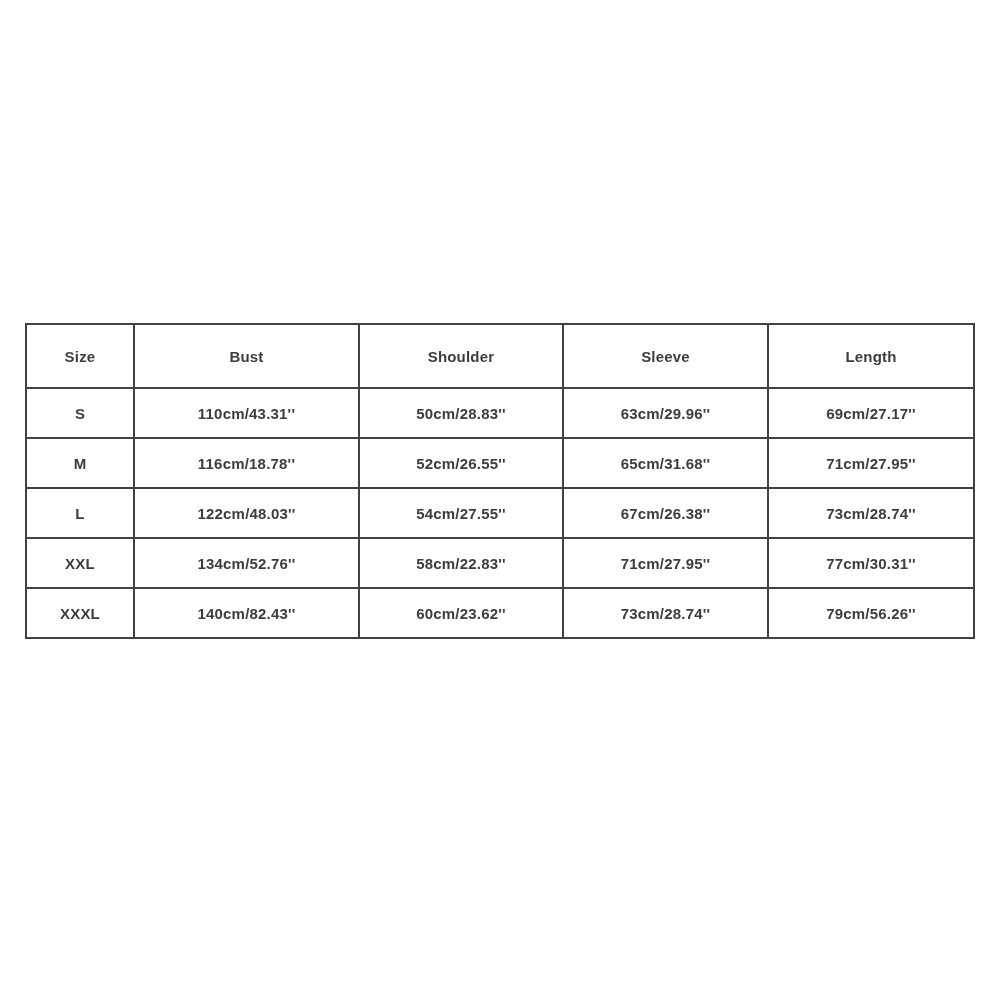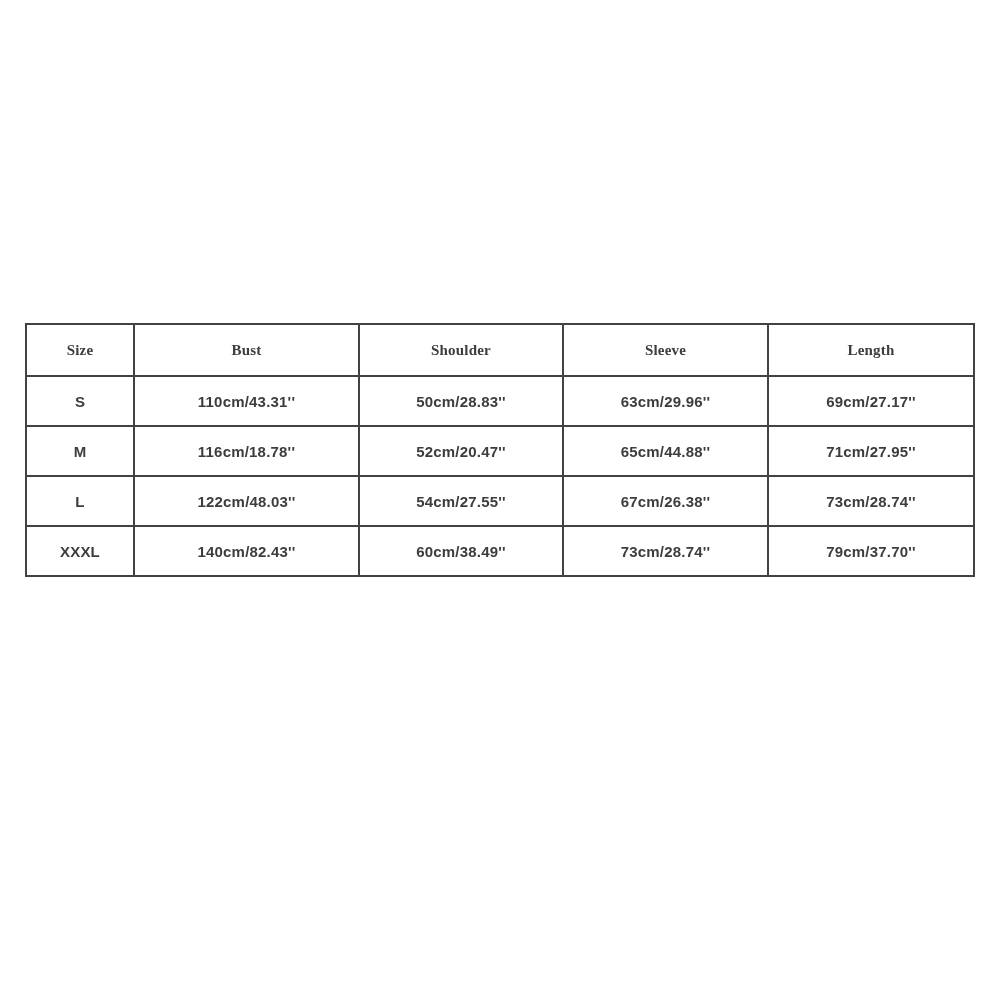--- a/index.html
+++ b/index.html
@@ -28,21 +28,21 @@
   table.size-chart td {
     border: 2px solid #424242;
     text-align: center;
     vertical-align: middle;
     font-size: 15px;
     font-weight: bold;
     color: #3d3d3d;
     letter-spacing: 0.2px;
     background: #ffffff;
   }
-  table.size-chart th { height: 52px; font-family: Liberation Serif, serif; }
+  table.size-chart th { height: 64px; }
   table.size-chart td { height: 50px; }
 </style>
 </head>
 <body>
 
 <div class="canvas">
   <table class="size-chart">
     <colgroup>
       <col style="width:108px">
       <col style="width:225px">
@@ -63,33 +63,40 @@
       <tr>
         <td>S</td>
         <td>110cm/43.31''</td>
         <td>50cm/28.83''</td>
         <td>63cm/29.96''</td>
         <td>69cm/27.17''</td>
       </tr>
       <tr>
         <td>M</td>
         <td>116cm/18.78''</td>
-        <td>52cm/20.47''</td>
-        <td>65cm/44.88''</td>
+        <td>52cm/26.55''</td>
+        <td>65cm/31.68''</td>
         <td>71cm/27.95''</td>
       </tr>
       <tr>
         <td>L</td>
         <td>122cm/48.03''</td>
         <td>54cm/27.55''</td>
         <td>67cm/26.38''</td>
         <td>73cm/28.74''</td>
       </tr>
       <tr>
+        <td>XXL</td>
+        <td>134cm/52.76''</td>
+        <td>58cm/22.83''</td>
+        <td>71cm/27.95''</td>
+        <td>77cm/30.31''</td>
+      </tr>
+      <tr>
         <td>XXXL</td>
         <td>140cm/82.43''</td>
-        <td>60cm/38.49''</td>
+        <td>60cm/23.62''</td>
         <td>73cm/28.74''</td>
-        <td>79cm/37.70''</td>
+        <td>79cm/56.26''</td>
       </tr>
     </tbody>
   </table>
 </div>
 
 </body></html>

